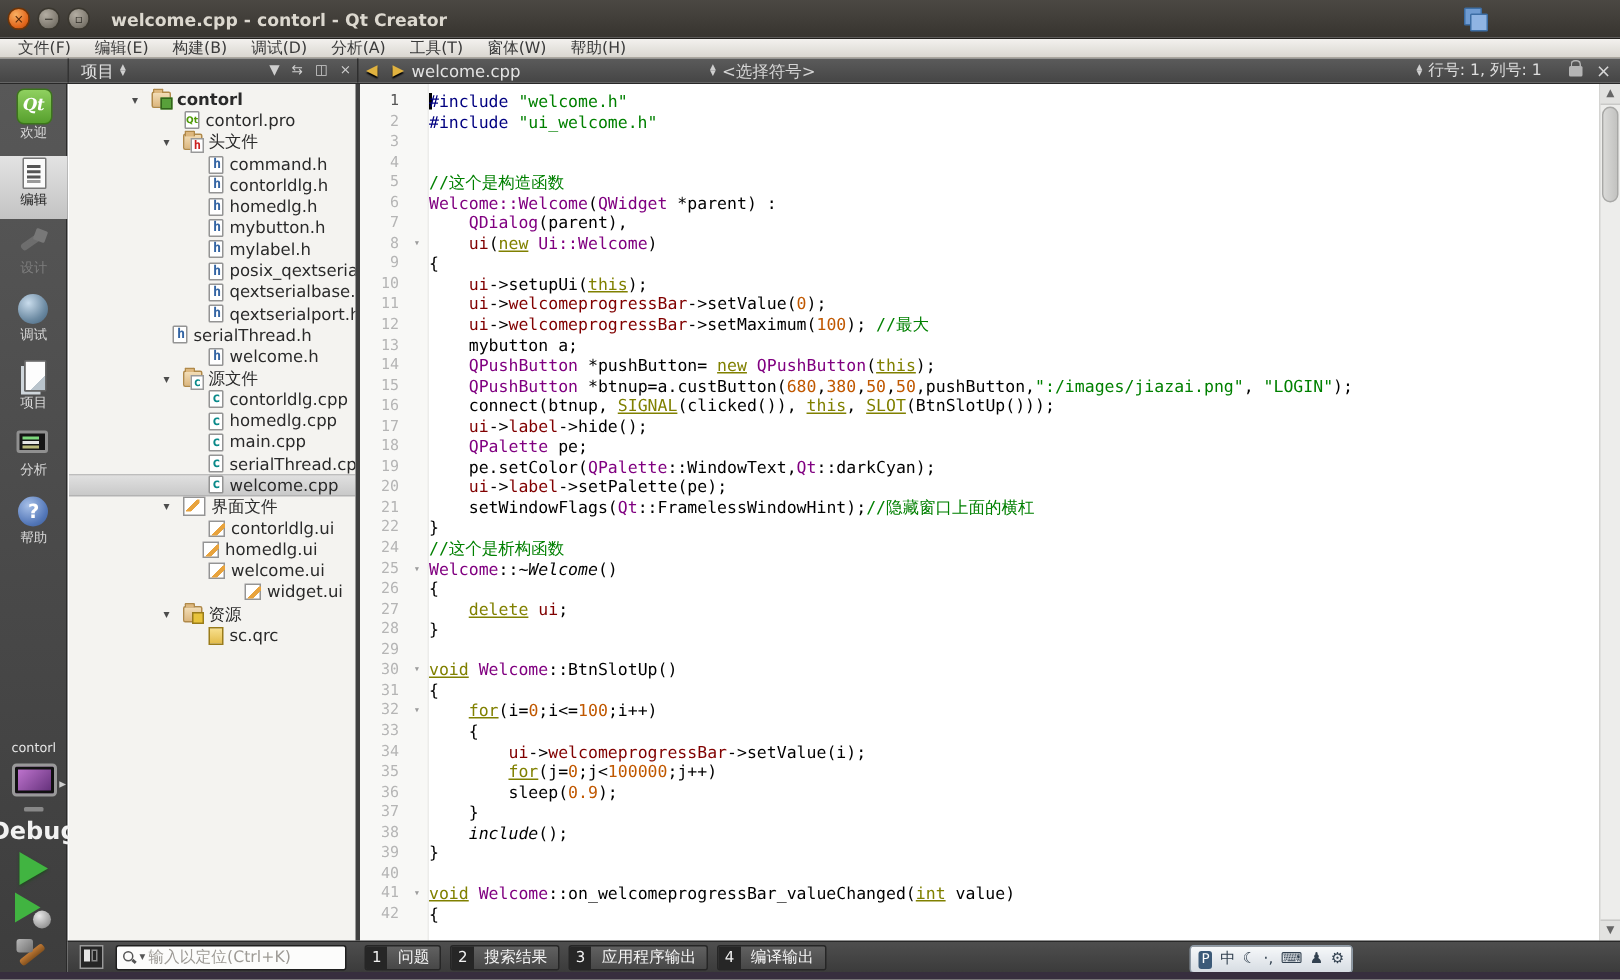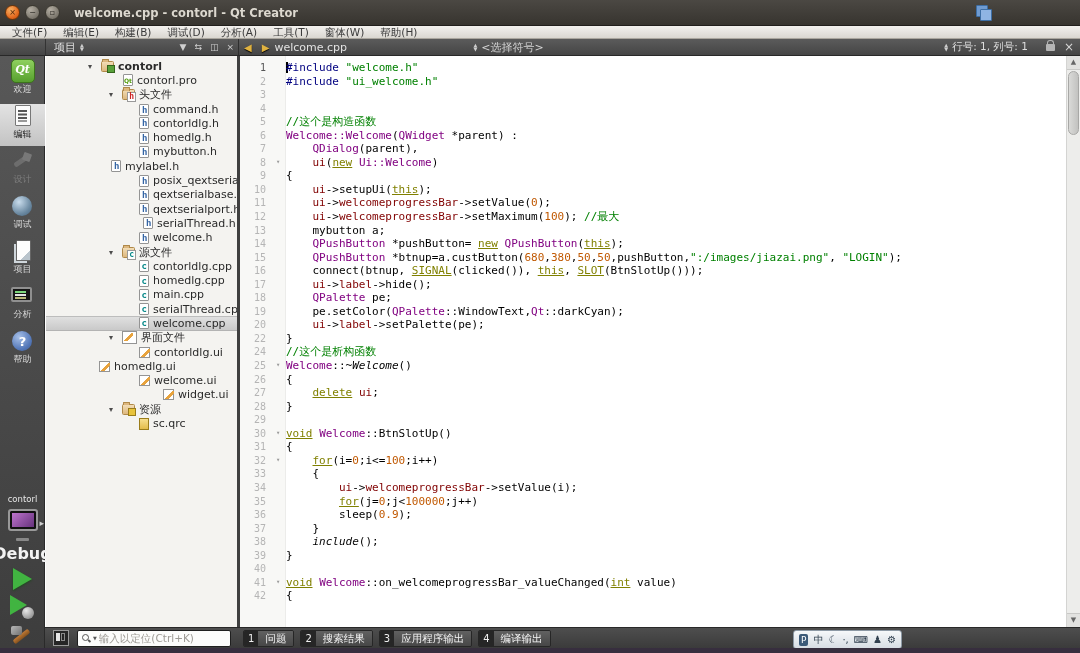--- a/index.html
+++ b/index.html
@@ -304,37 +304,37 @@
         <span class="tlabel">contorldlg.h</span>
       </div>
       <div class="trow" style="padding-left: 92px;">
         <span class="ti header-file file-base"></span>
         <span class="tlabel">homedlg.h</span>
       </div>
       <div class="trow" style="padding-left: 92px;">
         <span class="ti header-file file-base"></span>
         <span class="tlabel">mybutton.h</span>
       </div>
-      <div class="trow" style="padding-left: 64px; align-items: center;">
+      <div class="trow" style="padding-left: 92px; align-items: center;">
         <span class="ti header-file file-base"></span>
         <span class="tlabel">mylabel.h</span>
       </div>
       <div class="trow" style="padding-left: 92px;">
         <span class="ti header-file file-base"></span>
         <span class="tlabel">posix_qextserialport.h</span>
       </div>
       <div class="trow" style="padding-left: 92px;">
         <span class="ti header-file file-base"></span>
         <span class="tlabel">qextserialbase.h</span>
       </div>
       <div class="trow" style="padding-left: 92px;">
         <span class="ti header-file file-base"></span>
         <span class="tlabel">qextserialport.h</span>
       </div>
-      <div class="trow" style="padding-left: 96px; align-items: center;">
+      <div class="trow" style="padding-left: 68px; align-items: center;">
         <span class="ti header-file file-base"></span>
         <span class="tlabel">serialThread.h</span>
       </div>
       <div class="trow" style="padding-left: 92px;">
         <span class="ti header-file file-base"></span>
         <span class="tlabel">welcome.h</span>
       </div>
       <div class="trow" style="padding-left: 63px;">
         <span class="exp">▾</span>
         <span class="ti sources-folder fold-base"></span>
@@ -362,21 +362,21 @@
       </div>
       <div class="trow" style="padding-left: 63px;">
         <span class="exp">▾</span>
         <span class="ti forms-folder"></span>
         <span class="tlabel">界面文件</span>
       </div>
       <div class="trow" style="padding-left: 92px;">
         <span class="ti form-file"></span>
         <span class="tlabel">contorldlg.ui</span>
       </div>
-      <div class="trow" style="padding-left: 52px;">
+      <div class="trow" style="padding-left: 88px;">
         <span class="ti form-file"></span>
         <span class="tlabel">homedlg.ui</span>
       </div>
       <div class="trow" style="padding-left: 92px;">
         <span class="ti form-file"></span>
         <span class="tlabel">welcome.ui</span>
       </div>
       <div class="trow" style="padding-left: 116px;">
         <span class="ti form-file"></span>
         <span class="tlabel">widget.ui</span>
@@ -409,20 +409,21 @@
         <div class="cl"><span class="ln">11</span><span class="fd"></span><span class="cc"><span class="pln">    </span><span class="fld">ui</span><span class="pln">-&gt;</span><span class="fld">welcomeprogressBar</span><span class="pln">-&gt;setValue(</span><span class="num">0</span><span class="pln">);</span></span></div>
         <div class="cl"><span class="ln">12</span><span class="fd"></span><span class="cc"><span class="pln">    </span><span class="fld">ui</span><span class="pln">-&gt;</span><span class="fld">welcomeprogressBar</span><span class="pln">-&gt;setMaximum(</span><span class="num">100</span><span class="pln">); </span><span class="com">//最大</span></span></div>
         <div class="cl"><span class="ln">13</span><span class="fd"></span><span class="cc"><span class="pln">    mybutton a;</span></span></div>
         <div class="cl"><span class="ln">14</span><span class="fd"></span><span class="cc"><span class="pln">    </span><span class="typ">QPushButton</span><span class="pln"> *pushButton= </span><span class="kw">new</span><span class="pln"> </span><span class="typ">QPushButton</span><span class="pln">(</span><span class="kw">this</span><span class="pln">);</span></span></div>
         <div class="cl"><span class="ln">15</span><span class="fd"></span><span class="cc"><span class="pln">    </span><span class="typ">QPushButton</span><span class="pln"> *btnup=a.custButton(</span><span class="num">680</span><span class="pln">,</span><span class="num">380</span><span class="pln">,</span><span class="num">50</span><span class="pln">,</span><span class="num">50</span><span class="pln">,pushButton,</span><span class="str">":/images/jiazai.png"</span><span class="pln">, </span><span class="str">"LOGIN"</span><span class="pln">);</span></span></div>
         <div class="cl"><span class="ln">16</span><span class="fd"></span><span class="cc"><span class="pln">    connect(btnup, </span><span class="kw">SIGNAL</span><span class="pln">(clicked()), </span><span class="kw">this</span><span class="pln">, </span><span class="kw">SLOT</span><span class="pln">(BtnSlotUp()));</span></span></div>
         <div class="cl"><span class="ln">17</span><span class="fd"></span><span class="cc"><span class="pln">    </span><span class="fld">ui</span><span class="pln">-&gt;</span><span class="fld">label</span><span class="pln">-&gt;hide();</span></span></div>
         <div class="cl"><span class="ln">18</span><span class="fd"></span><span class="cc"><span class="pln">    </span><span class="typ">QPalette</span><span class="pln"> pe;</span></span></div>
         <div class="cl"><span class="ln">19</span><span class="fd"></span><span class="cc"><span class="pln">    pe.setColor(</span><span class="typ">QPalette</span><span class="pln">::WindowText,</span><span class="typ">Qt</span><span class="pln">::darkCyan);</span></span></div>
         <div class="cl"><span class="ln">20</span><span class="fd"></span><span class="cc"><span class="pln">    </span><span class="fld">ui</span><span class="pln">-&gt;</span><span class="fld">label</span><span class="pln">-&gt;setPalette(pe);</span></span></div>
+        <div class="cl"><span class="ln">21</span><span class="fd"></span><span class="cc"><span class="pln">    setWindowFlags(</span><span class="typ">Qt</span><span class="pln">::FramelessWindowHint);</span><span class="com">//隐藏窗口上面的横杠</span></span></div>
         <div class="cl"><span class="ln">22</span><span class="fd"></span><span class="cc"><span class="pln">}</span></span></div>
         <div class="cl"><span class="ln">24</span><span class="fd"></span><span class="cc"><span class="com">//这个是析构函数</span></span></div>
         <div class="cl"><span class="ln">25</span><span class="fd">▾</span><span class="cc"><span class="typ">Welcome</span><span class="pln">::</span><span class="vrt">~Welcome</span><span class="pln">()</span></span></div>
         <div class="cl"><span class="ln">26</span><span class="fd"></span><span class="cc"><span class="pln">{</span></span></div>
         <div class="cl"><span class="ln">27</span><span class="fd"></span><span class="cc"><span class="pln">    </span><span class="kw">delete</span><span class="pln"> </span><span class="fld">ui</span><span class="pln">;</span></span></div>
         <div class="cl"><span class="ln">28</span><span class="fd"></span><span class="cc"><span class="pln">}</span></span></div>
         <div class="cl"><span class="ln">29</span><span class="fd"></span><span class="cc"></span></div>
         <div class="cl"><span class="ln">30</span><span class="fd">▾</span><span class="cc"><span class="kw">void</span><span class="pln"> </span><span class="typ">Welcome</span><span class="pln">::BtnSlotUp()</span></span></div>
         <div class="cl"><span class="ln">31</span><span class="fd"></span><span class="cc"><span class="pln">{</span></span></div>
         <div class="cl"><span class="ln">32</span><span class="fd">▾</span><span class="cc"><span class="pln">    </span><span class="kw">for</span><span class="pln">(i=</span><span class="num">0</span><span class="pln">;i&lt;=</span><span class="num">100</span><span class="pln">;i++)</span></span></div>

